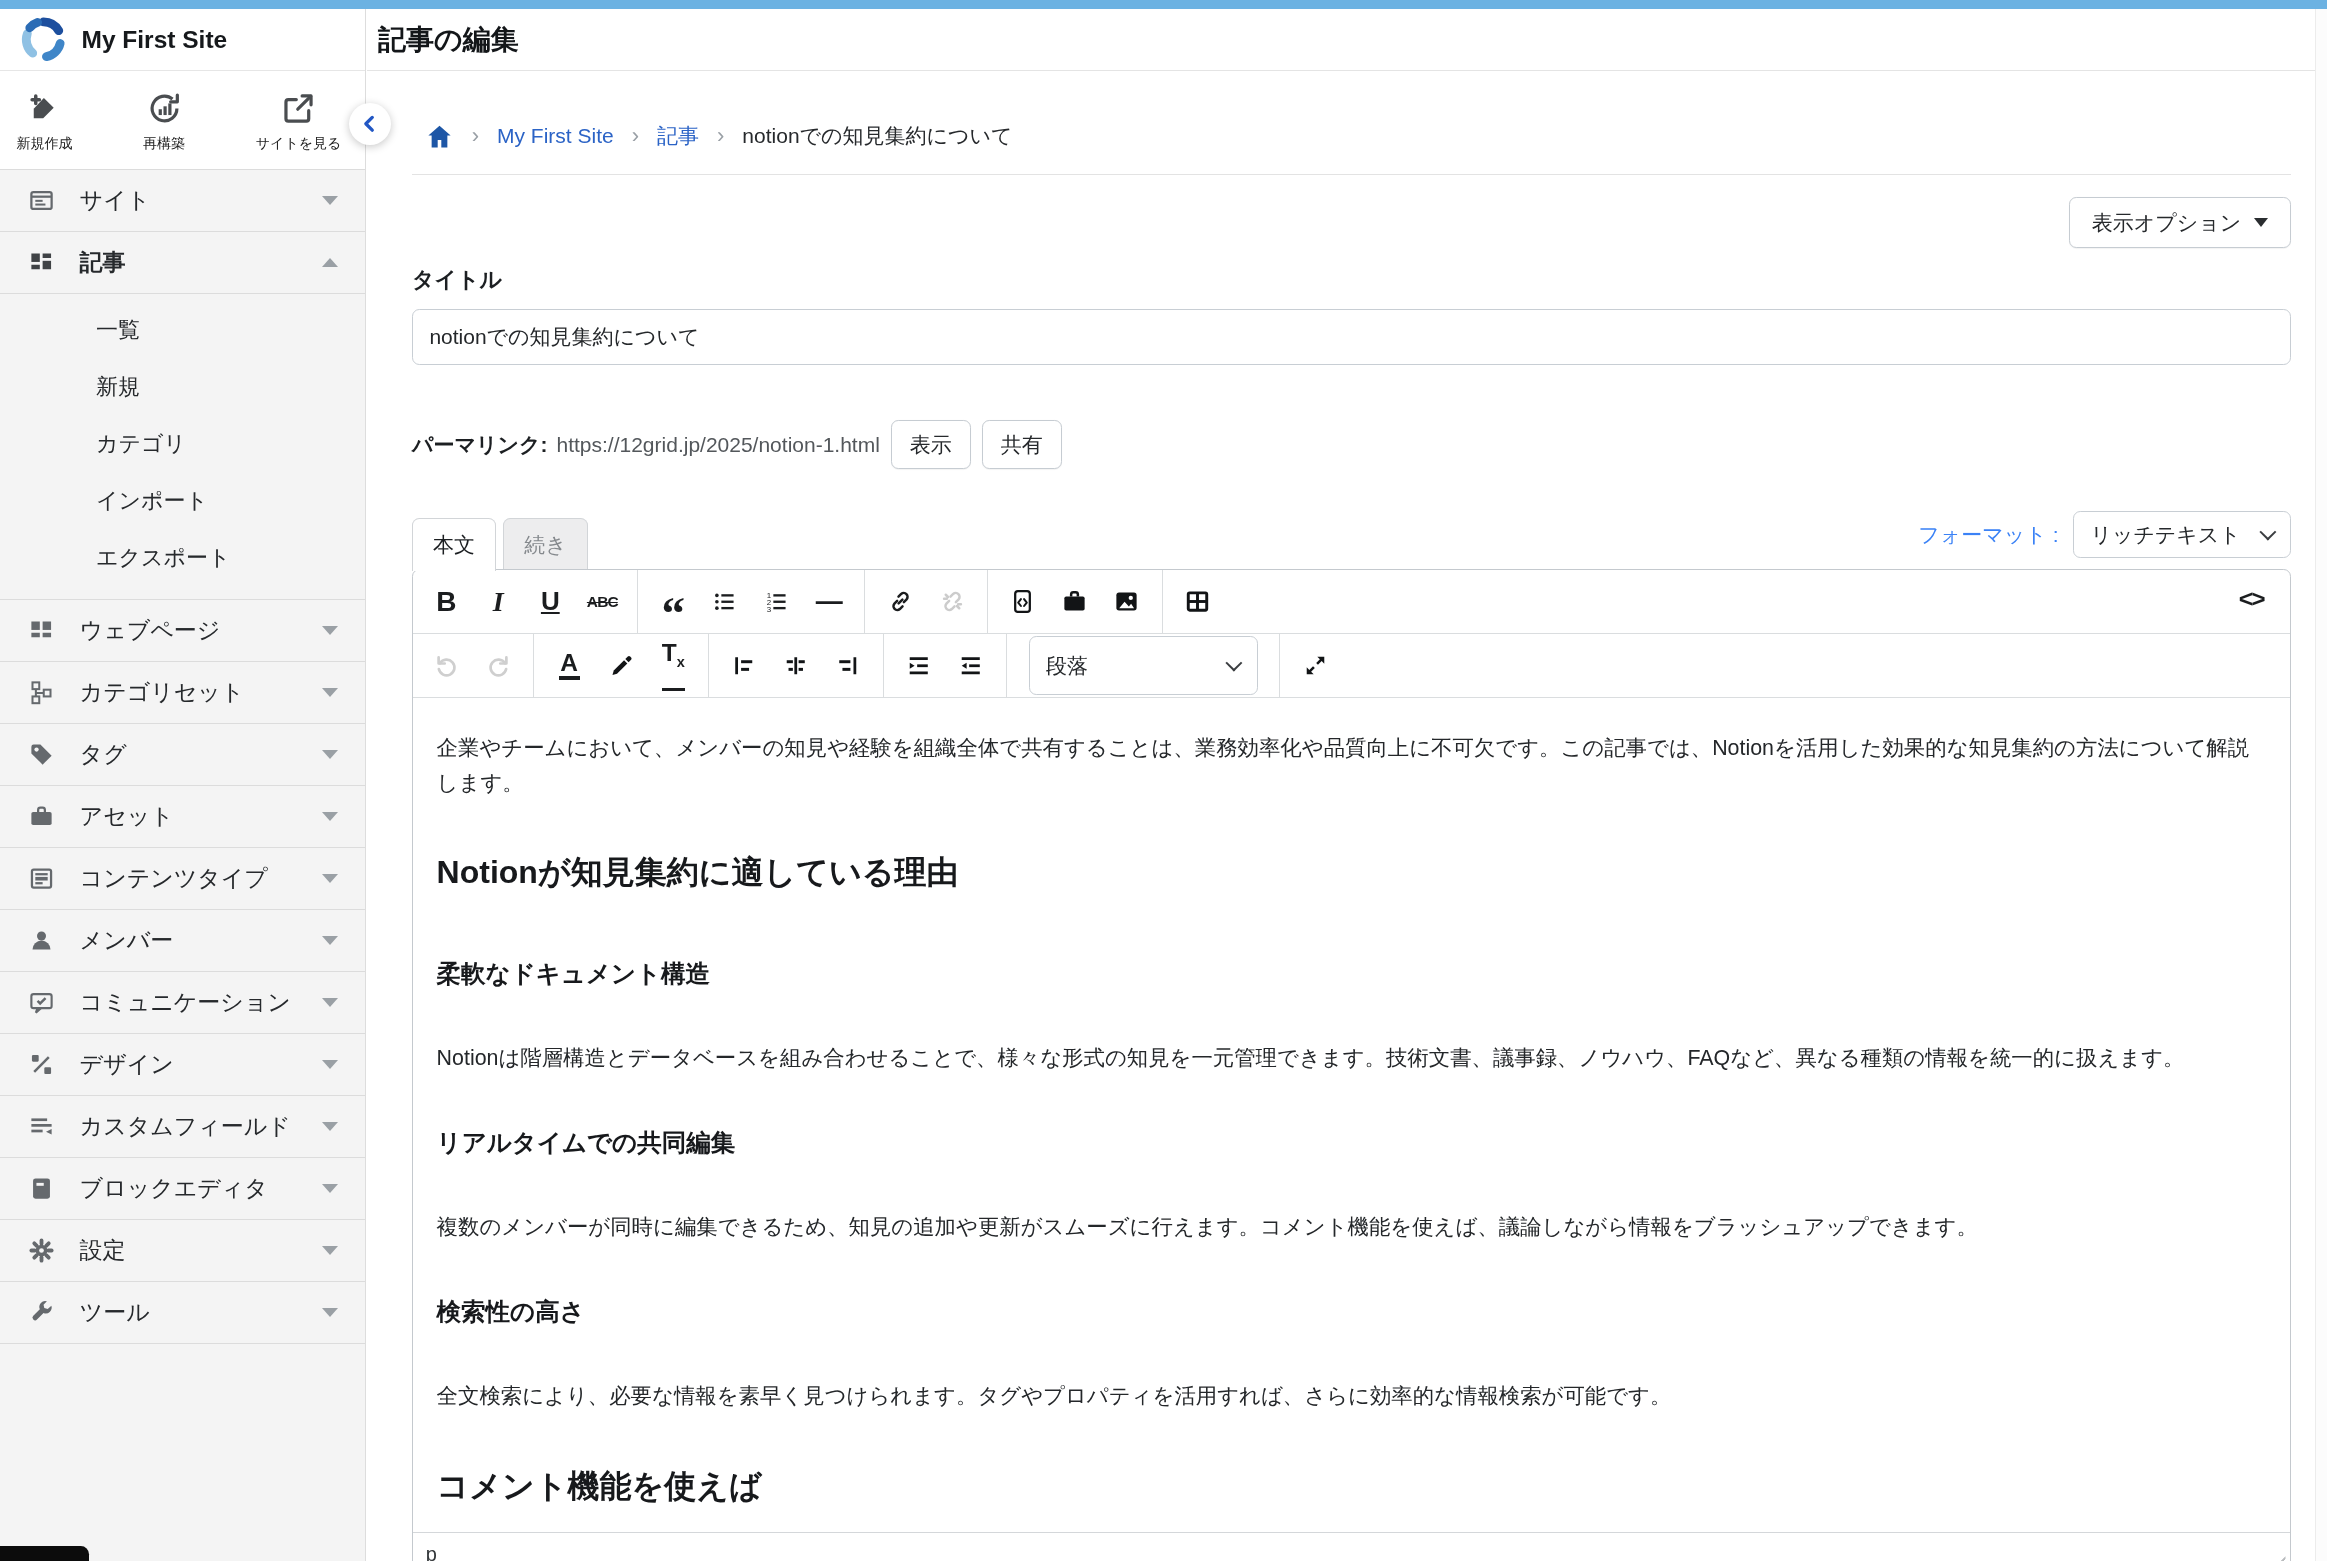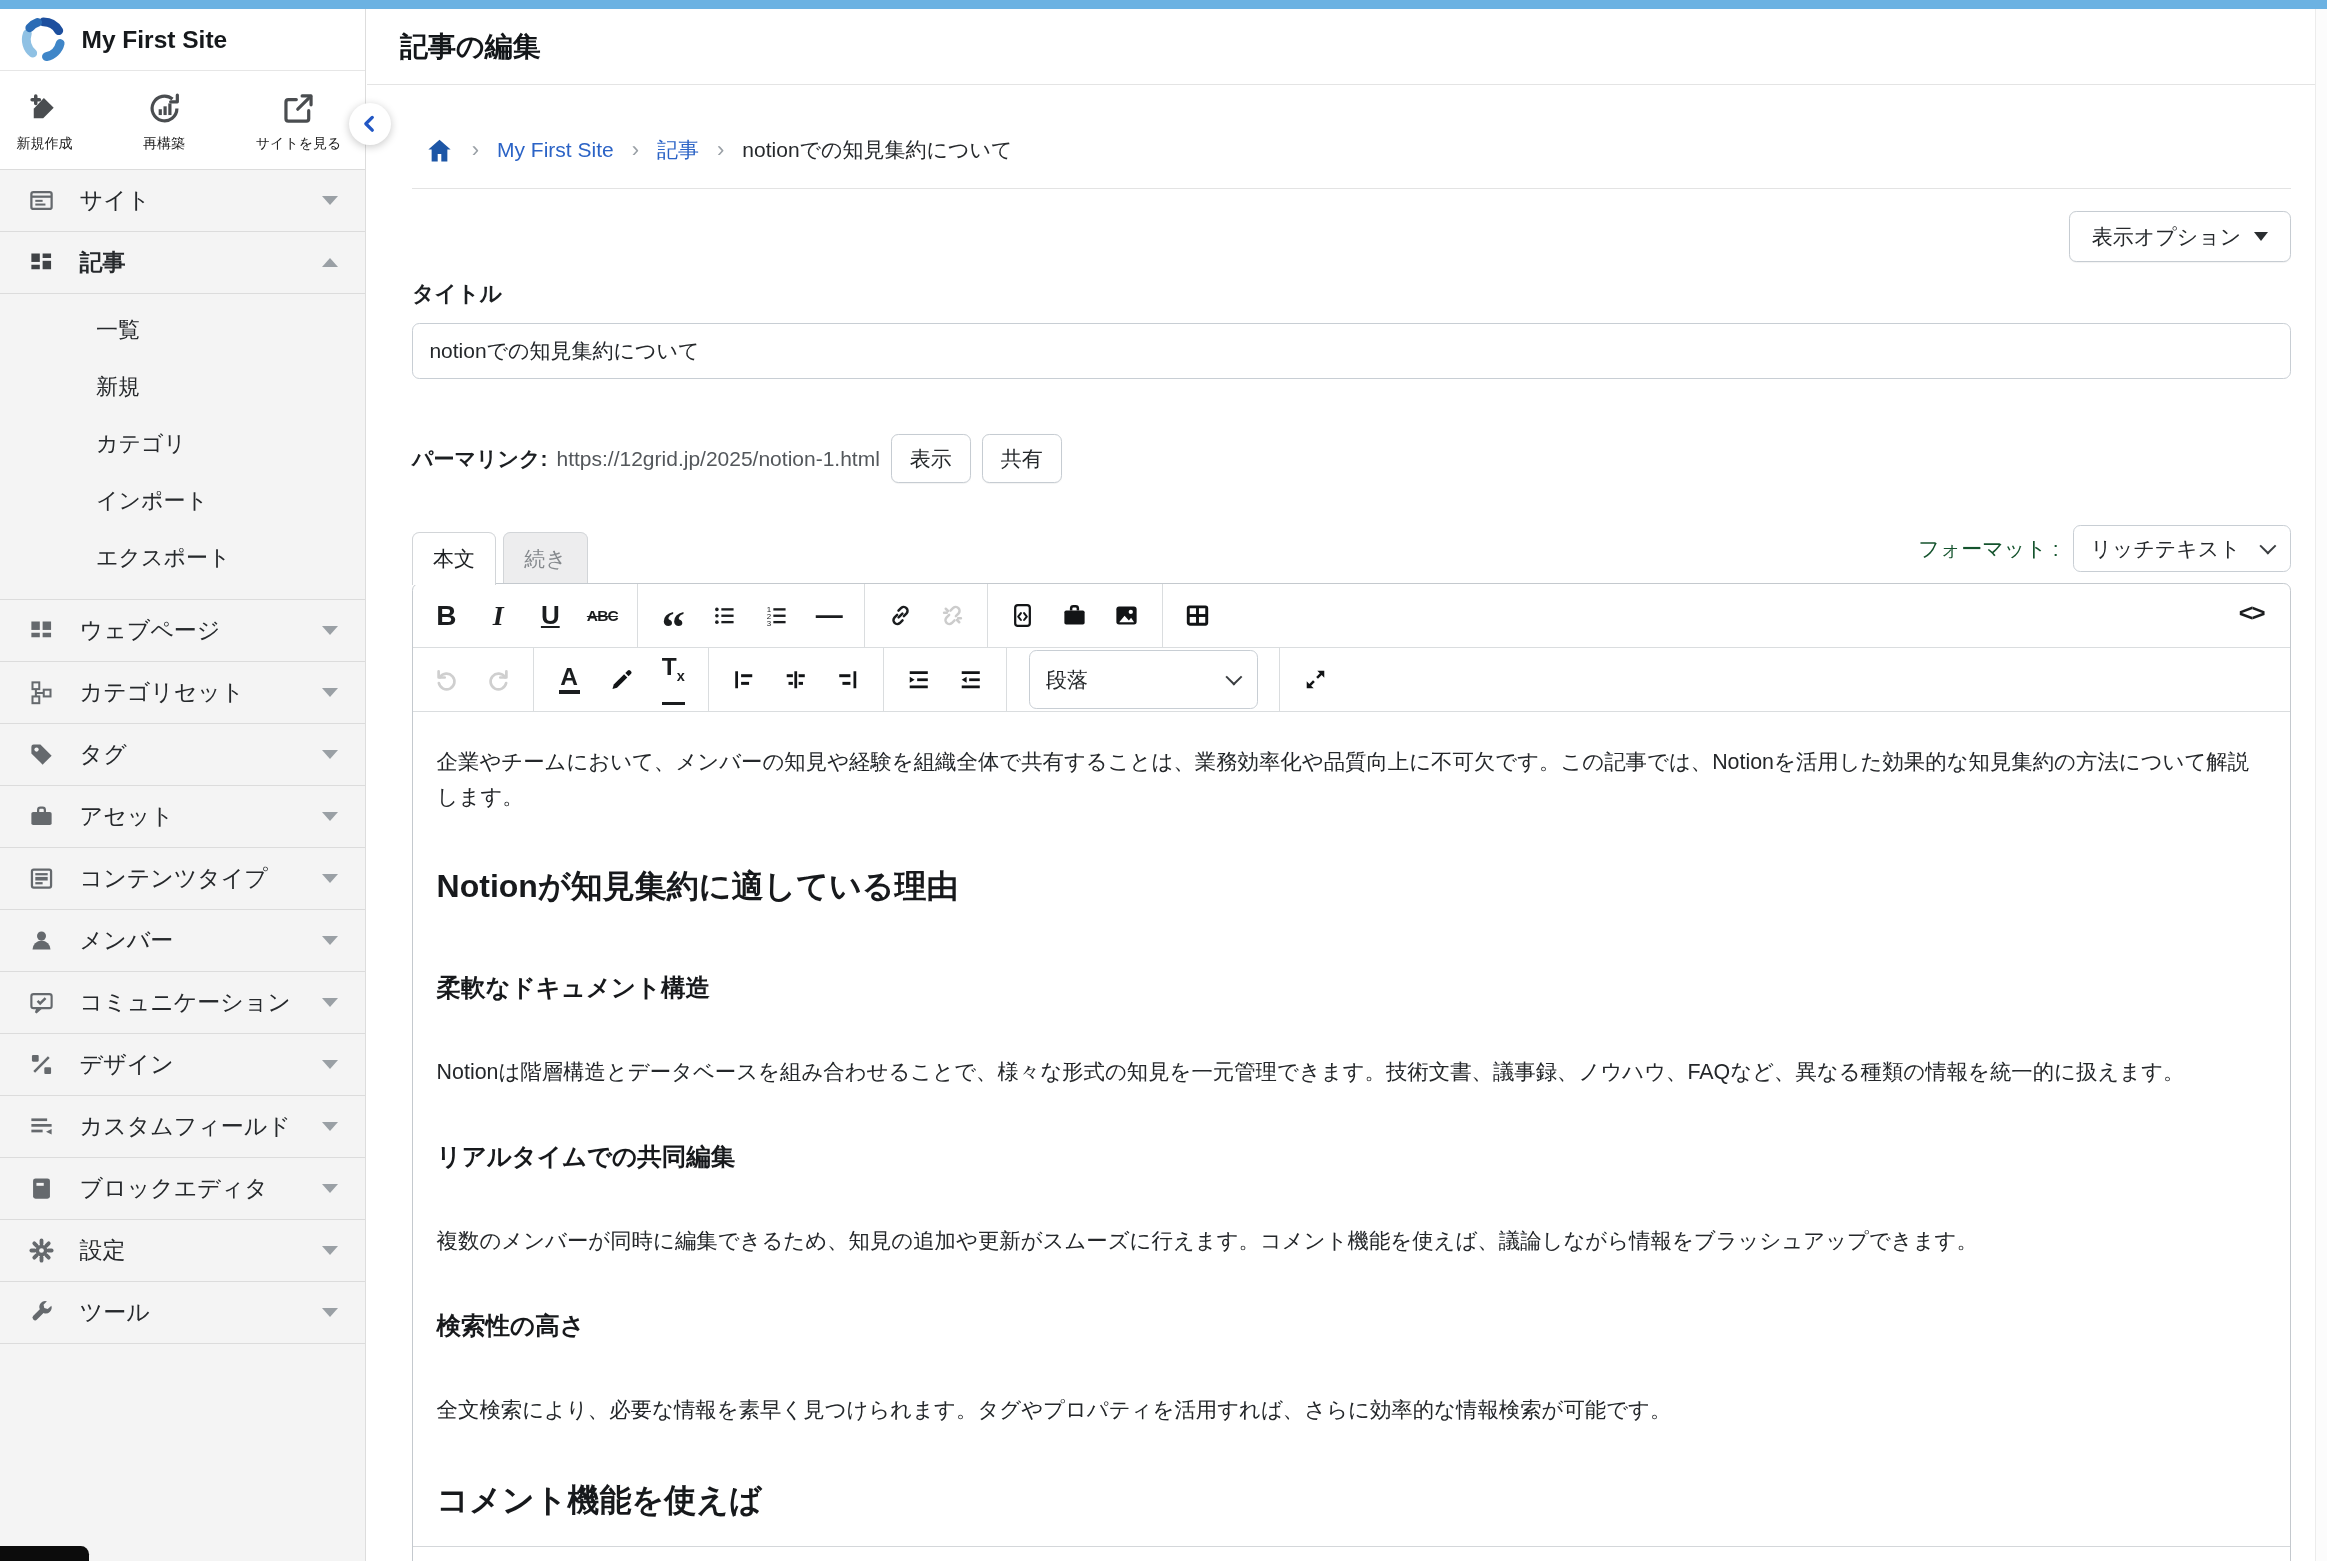--- a/index.html
+++ b/index.html
@@ -26,21 +26,21 @@
   .chev.down { border-top:9px solid #9aa0a5; }
   .chev.up { border-bottom:9px solid #9aa0a5; }
   .msubwrap { border-bottom:0.9px solid #dcdcdc; padding:7.3px 0 12.7px; }
   .msub { height:57px; display:flex; align-items:center; padding-left:96px; font-size:22px; color:#26292c; }
 
   
   .collapse-btn { position:absolute; left:349px; top:103px; width:42px; height:42px; border-radius:50%; background:#fff; box-shadow:0 1.8px 9px rgba(0,0,0,0.22); display:flex; align-items:center; justify-content:center; z-index:30; cursor:pointer; }
 
   
   .main { position:absolute; top:9px; left:367px; right:0; bottom:0; background:#fff; }
-  .page-header { height:76px; border-bottom:0.9px solid #e4e4e4; display:flex; align-items:center; padding-left:33px; }
+  .page-header { height:62px; border-bottom:0.9px solid #e4e4e4; display:flex; align-items:center; padding-left:11px; }
   .page-title { font-size:28px; font-weight:bold; color:#131619; }
   .content { padding:27px 36px 0 45px; position:relative; }
 
   .breadcrumb { display:flex; align-items:center; gap:18px; font-size:21px; margin-top:23.6px; margin-left:12.7px; }
   .bc-sep { color:#9aa0a6; font-size:22px; }
   .bc-link { color:#2b63c6; cursor:pointer; }
   .bc-current { color:#26292c; }
   .bc-divider { border-bottom:0.9px solid #e3e3e3; margin-top:23.6px; }
 
   .opts-row { display:flex; justify-content:flex-end; margin-top:22px; }
@@ -55,21 +55,21 @@
   .pl-label { font-weight:bold; color:#1c1f22; margin-right:9px; }
   .pl-url { color:#53575b; }
   .btn-sm { height:49px; padding:0 18px; margin-left:11px; }
 
   
   .tabs-row { margin-top:49px; display:flex; align-items:flex-end; position:relative; }
   .tab { height:53px; min-width:82px; padding:0 20px; display:flex; align-items:center; justify-content:center; font-size:21px; border:0.9px solid #d2d5d8; border-bottom:none; border-radius:7.3px 7.3px 0 0; margin-bottom:-1.8px; cursor:pointer; }
   .tab.active { background:#fff; color:#1c1f22; z-index:3; }
   .tab.inactive { background:#ededee; color:#85898d; margin-left:7.3px; z-index:1; }
   .format-box { position:absolute; right:0; bottom:11px; display:flex; align-items:center; gap:14.5px; }
-  .format-label { font-size:21px; color:#14532d; }
+  .format-label { font-size:21px; color:#3b82f6; }
   .select { border:0.9px solid #c8ced4; border-radius:7.3px; background:#fff; display:flex; align-items:center; justify-content:space-between; padding:0 16.4px; font-size:21px; color:#26292c; cursor:pointer; }
   .format-select { width:218px; height:47px; }
   .vchev { width:11.8px; height:11.8px; border-right:2.2px solid #3a3d40; border-bottom:2.2px solid #3a3d40; transform:rotate(45deg); margin-top:-5.5px; }
 
   
   .editor { border:0.9px solid #c4c9ce; border-radius:7.3px; background:#fff; position:relative; z-index:2; }
   .tb-row { height:64px; display:flex; align-items:center; border-bottom:0.9px solid #dadddf; padding:0 7.3px; position:relative; }
   .tb { width:52px; height:58px; display:flex; align-items:center; justify-content:center; background:transparent; border:none; cursor:pointer; color:#1b1d1f; }
   .tb.disabled { color:#cccccc; cursor:default; }
   .tbsep { width:0.9px; height:64px; background:#dadddf; margin:0 9px; align-self:center; }

